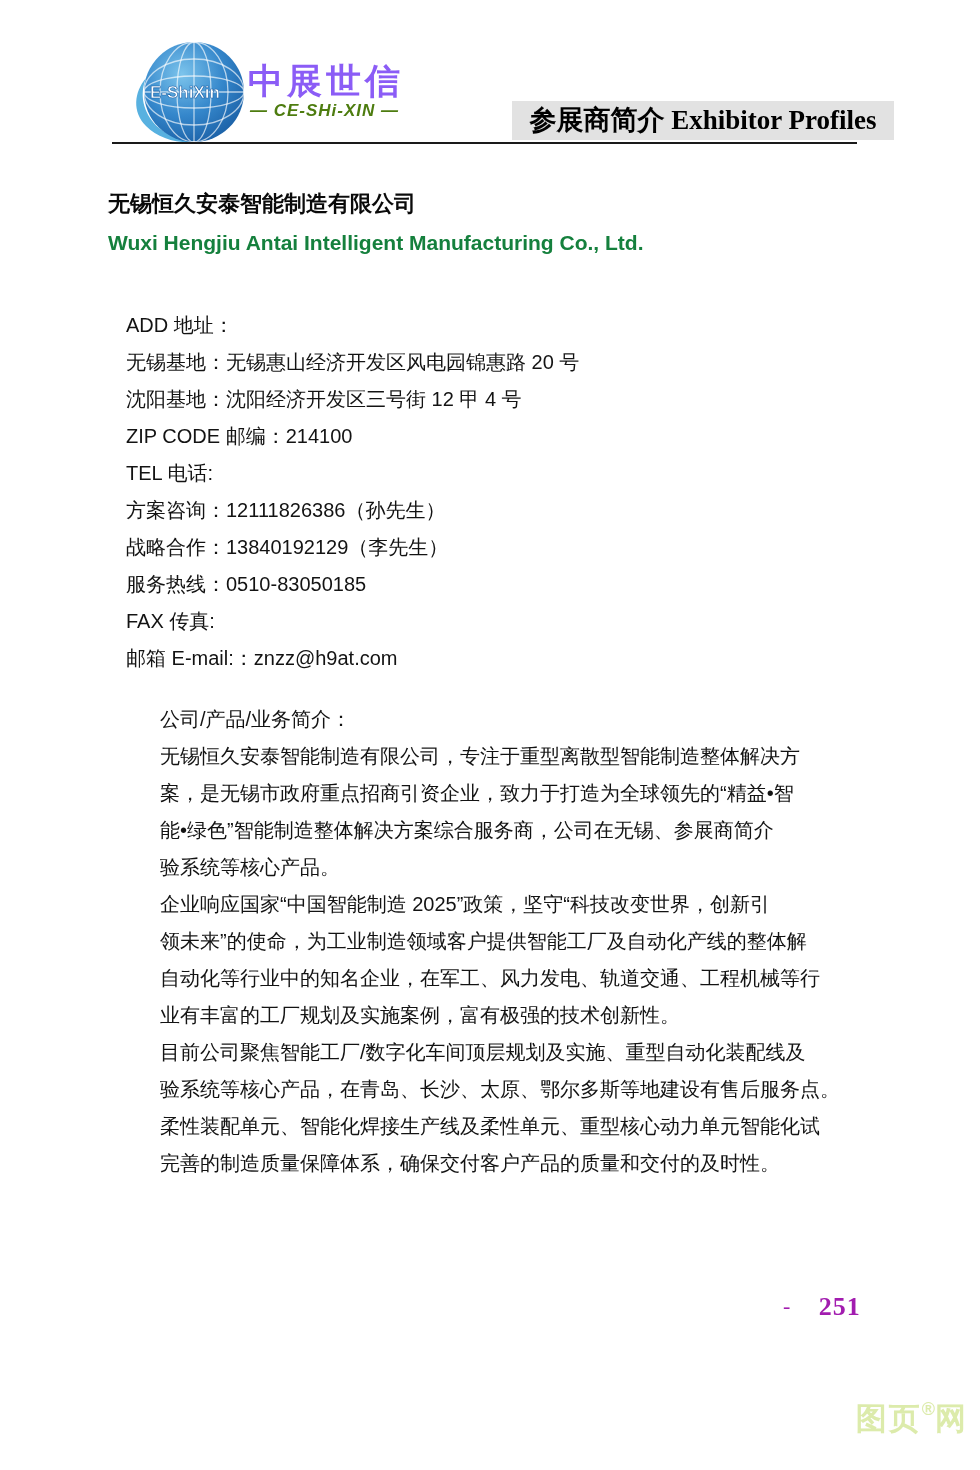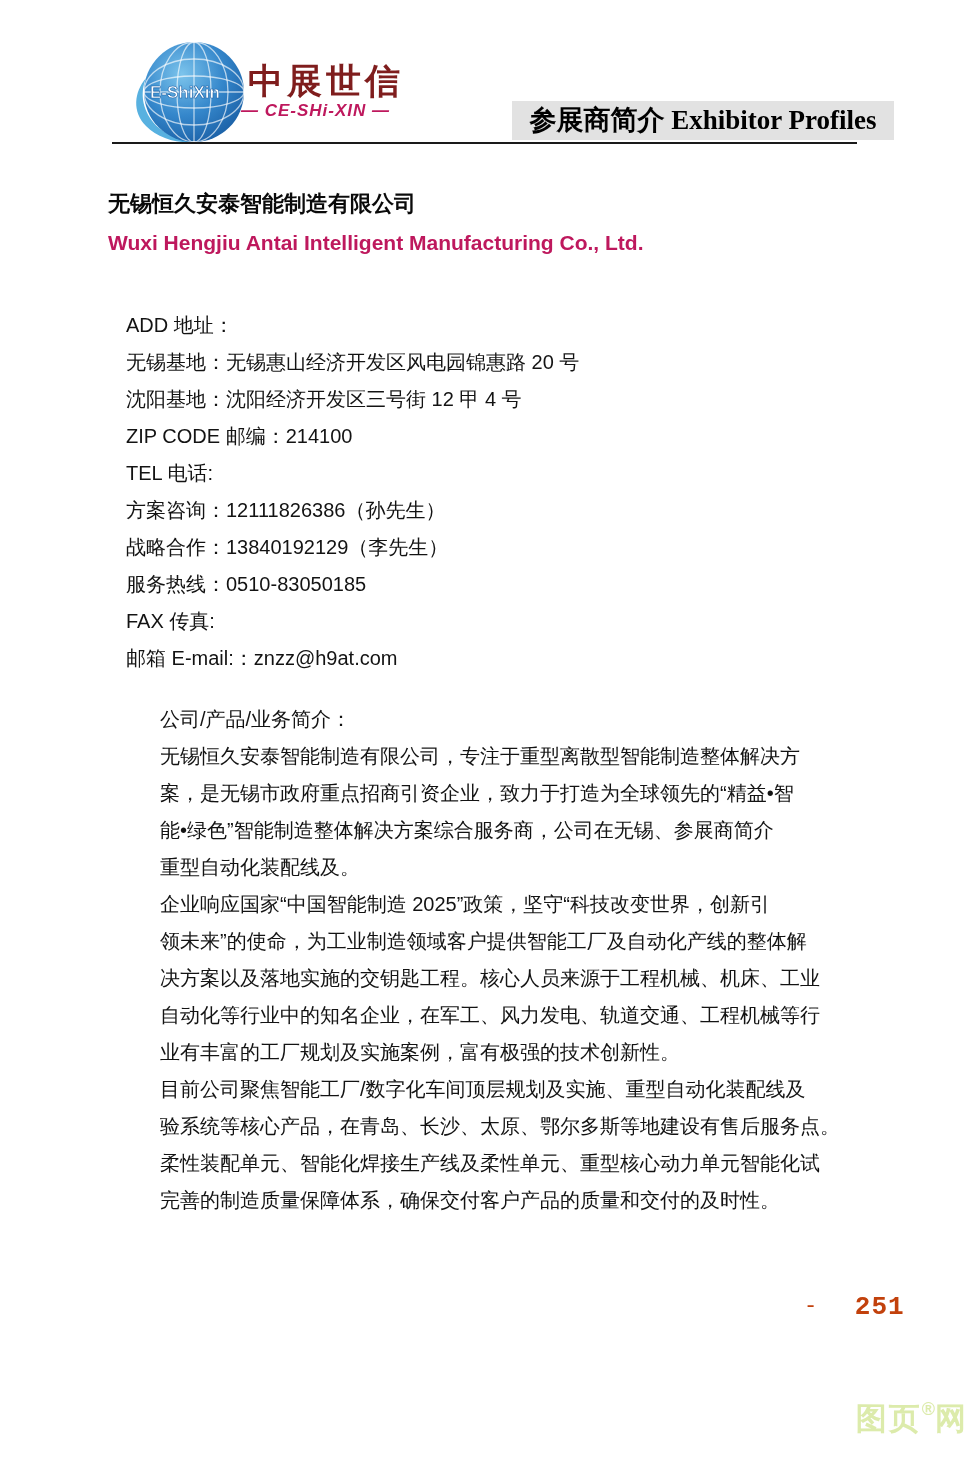--- a/index.html
+++ b/index.html
@@ -12,57 +12,57 @@
     overflow: hidden;
   }
   .page { position: absolute; inset: 0; background: #ffffff; }
 
   
   .logo-wrap { position: absolute; left: 132px; top: 40px; width: 300px; height: 108px; }
   .globe-svg { position: absolute; left: 0; top: 0; }
   .brand-cn {
     position: absolute; left: 116px; top: 18px;
     font-size: 35px; font-weight: bold; letter-spacing: 4px;
-    color: #7f1d1d;
+    color: #8b5cf6;
     font-family: "Liberation Sans", "DejaVu Sans", sans-serif;
   }
   .brand-en {
-    position: absolute; left: 109px; top: 61px;
+    position: absolute; left: 118px; top: 61px;
     font-size: 17px; font-weight: bold; font-style: italic;
-    color: #be185d; letter-spacing: 1px;
+    color: #4d7c0f; letter-spacing: 1px;
     font-family: "Liberation Sans", "DejaVu Sans", sans-serif;
   }
   .page-title {
     position: absolute; left: 512px; top: 101px; width: 382px; height: 39px;
     background: #e2e2e2;
     font-family: "Liberation Serif", "DejaVu Serif", serif;
     font-weight: bold; font-size: 27px; line-height: 39px;
     text-align: center; color: #000000; white-space: nowrap;
   }
   .header-rule {
     position: absolute; left: 112px; top: 142px; width: 745px; height: 2px;
     background: #1a1a1a;
   }
 
   
   .company-block { position: absolute; left: 108px; top: 184px; width: 740px; }
   .company-cn { font-size: 22px; font-weight: bold; line-height: 39px; color: #0a0a0a; }
-  .company-en { font-size: 21px; font-weight: bold; line-height: 39px; color: #be185d; }
+  .company-en { font-size: 21px; font-weight: bold; line-height: 39px; color: #15803d; }
 
   .contact-block { position: absolute; left: 126px; top: 291px; width: 740px; margin-top: 16px; }
   .contact-line { font-size: 20px; line-height: 37px; white-space: nowrap; color: #131313; }
 
   .profile-block { position: absolute; left: 126px; top: 701px; width: 748px; margin-left: 34px; }
   .profile-line { font-size: 20px; line-height: 37px; white-space: nowrap; color: #131313; }
 
   
   .page-num {
-    position: absolute; left: 804px; top: 1292px;
-    font-family: Liberation Mono, monospace;
-    font-size: 26px; color: #c2410c;
+    position: absolute; left: 783px; top: 1292px;
+    font-family: Liberation Serif, serif;
+    font-size: 26px; color: #a21caf;
   }
   .page-num .dash { font-size: 22px; font-weight: normal; vertical-align: 2px; }
   .page-num .num { font-weight: bold; margin-left: 22px; letter-spacing: 1px; }
 
   .watermark {
     position: absolute; right: 12px; top: 1398px;
     font-size: 31px; font-weight: bold; color: #dcebab;
     letter-spacing: 2px; white-space: nowrap;
   }
   .watermark .reg { font-size: 18px; vertical-align: 14px; letter-spacing: 0; }
@@ -121,24 +121,23 @@
     <div class="contact-line">服务热线：0510-83050185</div>
     <div class="contact-line">FAX 传真:</div>
     <div class="contact-line">邮箱  E-mail:：znzz@h9at.com</div>
   </div>
 
   <div class="profile-block">
     <div class="profile-line">公司/产品/业务简介：</div>
     <div class="profile-line">无锡恒久安泰智能制造有限公司，专注于重型离散型智能制造整体解决方</div>
     <div class="profile-line">案，是无锡市政府重点招商引资企业，致力于打造为全球领先的“精益•智</div>
     <div class="profile-line">能•绿色”智能制造整体解决方案综合服务商，公司在无锡、参展商简介</div>
-    <div class="profile-line">重型自动化装配线及。</div>
+    <div class="profile-line">验系统等核心产品。</div>
     <div class="profile-line">企业响应国家“中国智能制造 2025”政策，坚守“科技改变世界，创新引</div>
     <div class="profile-line">领未来”的使命，为工业制造领域客户提供智能工厂及自动化产线的整体解</div>
-    <div class="profile-line">决方案以及落地实施的交钥匙工程。核心人员来源于工程机械、机床、工业</div>
     <div class="profile-line">自动化等行业中的知名企业，在军工、风力发电、轨道交通、工程机械等行</div>
     <div class="profile-line">业有丰富的工厂规划及实施案例，富有极强的技术创新性。</div>
     <div class="profile-line">目前公司聚焦智能工厂/数字化车间顶层规划及实施、重型自动化装配线及</div>
     <div class="profile-line">验系统等核心产品，在青岛、长沙、太原、鄂尔多斯等地建设有售后服务点。</div>
     <div class="profile-line">柔性装配单元、智能化焊接生产线及柔性单元、重型核心动力单元智能化试</div>
     <div class="profile-line">完善的制造质量保障体系，确保交付客户产品的质量和交付的及时性。</div>
   </div>
 
   <div class="page-num">
     <span class="dash">-</span>

